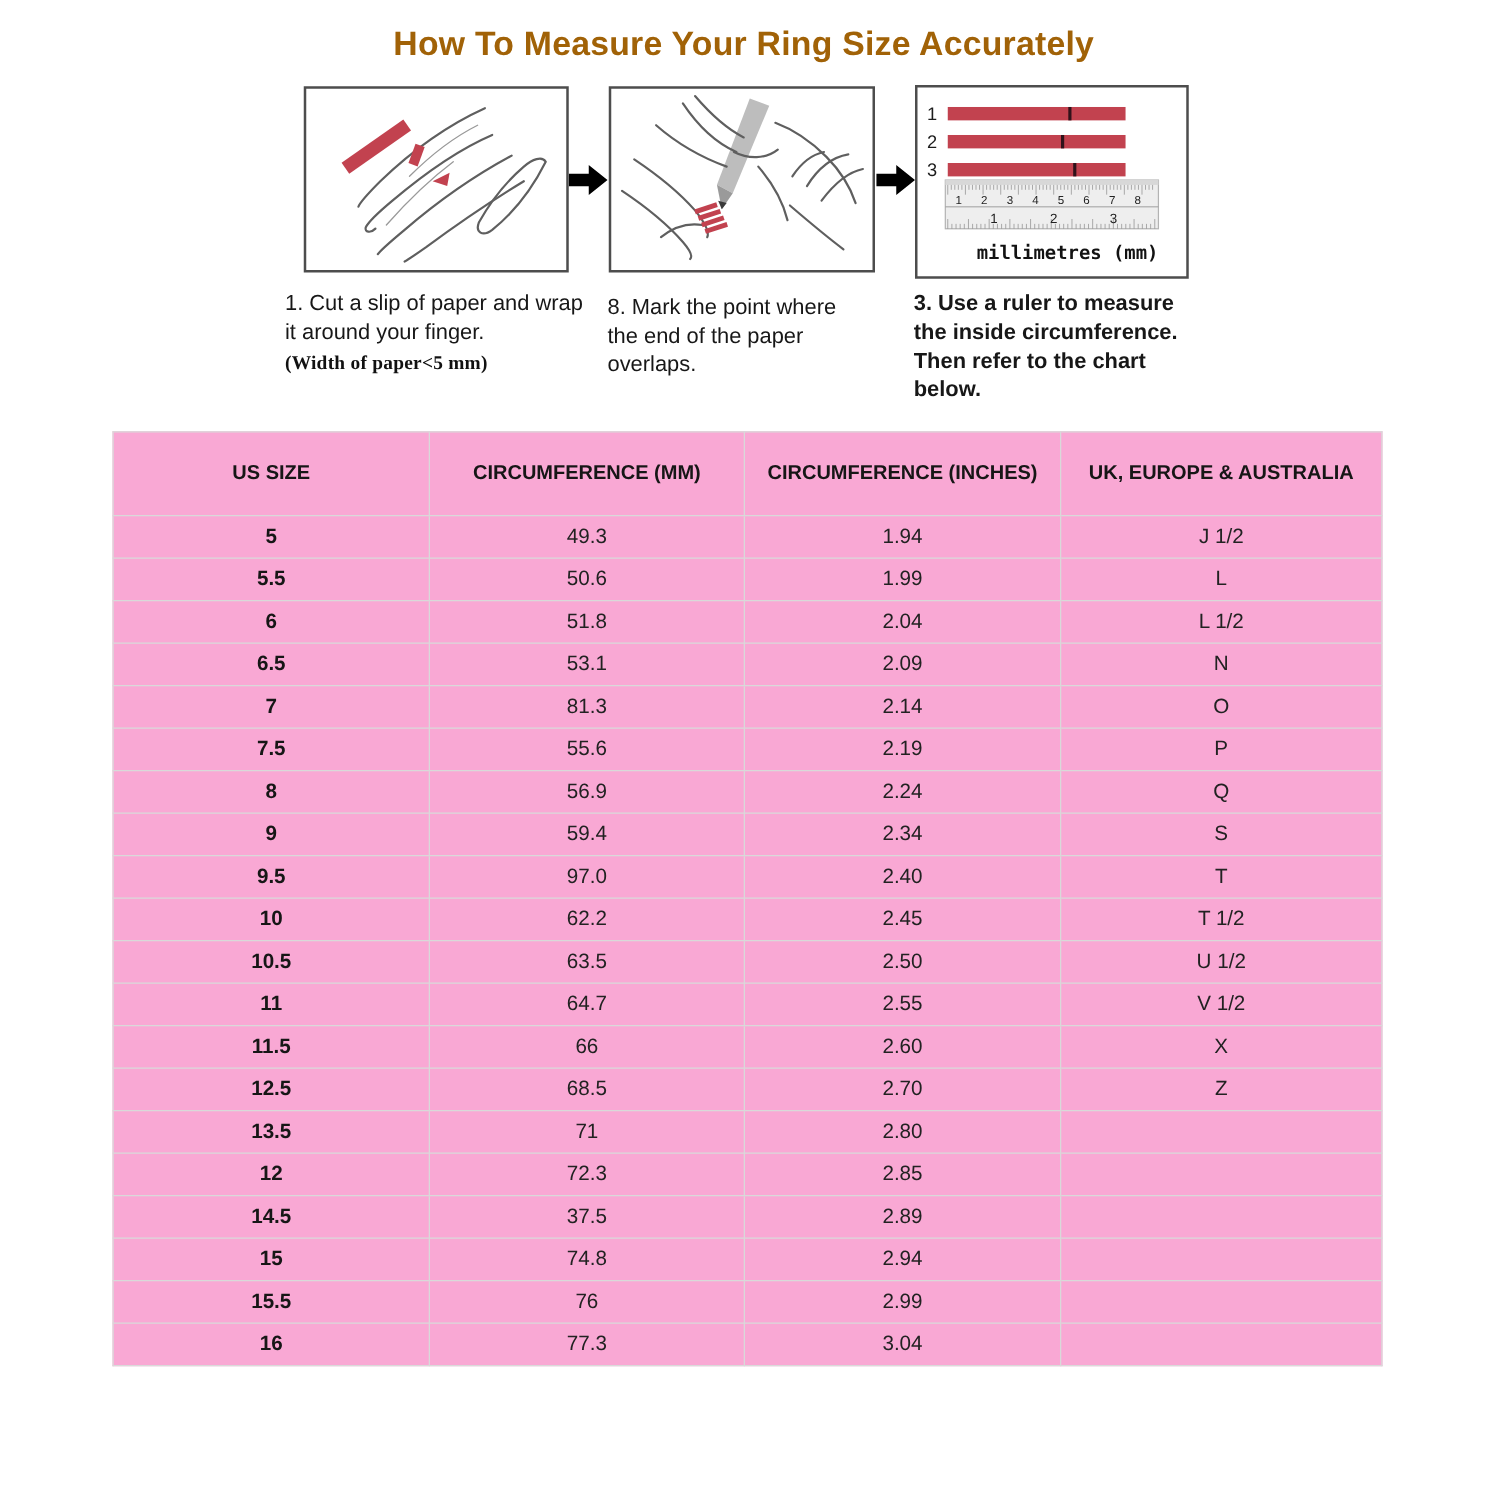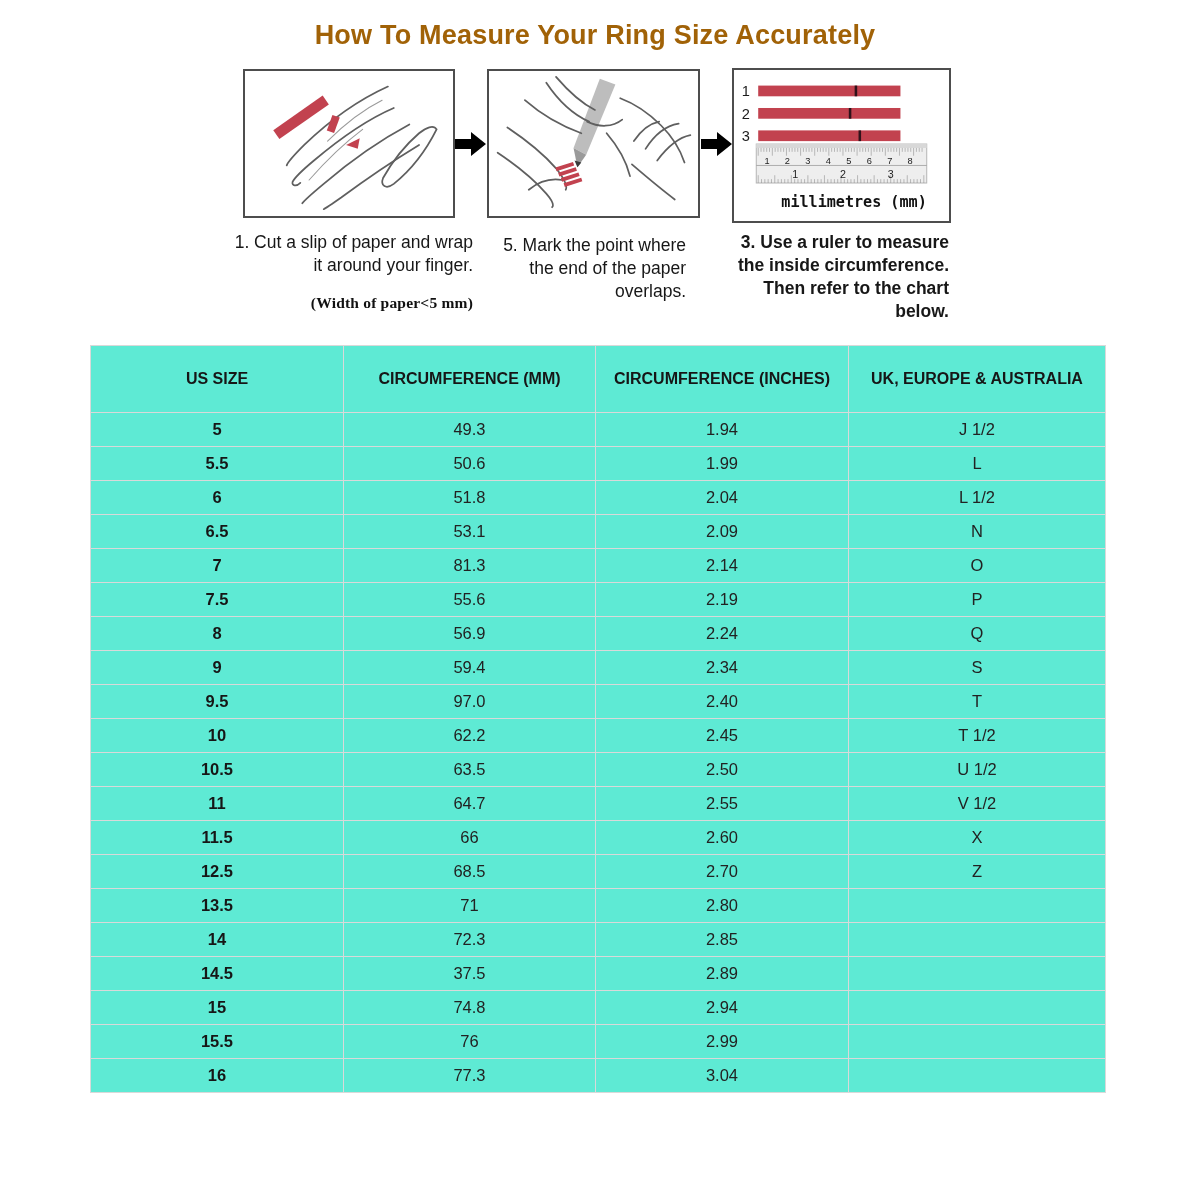--- a/index.html
+++ b/index.html
@@ -6,26 +6,26 @@
   body{width:1200px;height:1200px;position:relative;font-family:"Liberation Sans",sans-serif;color:#1f1f1f;overflow:hidden;}
   .stage{position:absolute;inset:0;}
   .title{position:absolute;top:20px;left:0;width:1190px;text-align:center;font-size:27px;font-weight:bold;color:#a16207;letter-spacing:.2px;}
   .panel{position:absolute;background:#fff;border:2px solid #4d4d4d;box-sizing:border-box;}
   #panel1{left:243px;top:69px;width:212px;height:149px;}
   #panel2{left:487px;top:69px;width:213px;height:149px;}
   #panel3{left:732px;top:68px;width:219px;height:155px;}
   .arrow{position:absolute;width:32px;height:26px;}
   #arrow1{left:455px;top:131px;}
   #arrow2{left:701px;top:131px;}
-  .caption{position:absolute;font-size:17.5px;line-height:1.32;color:#171717;text-align:right;}
+  .caption{position:absolute;font-size:17.5px;line-height:1.32;color:#171717;}
   #cap1{left:228px;top:231px;width:245px;}
   #cap2{left:486px;top:234px;width:200px;}
   #cap3{left:731px;top:231px;width:218px;font-weight:bold;}
-  .note{font-family:"Liberation Serif",serif;font-weight:bold;font-size:15.5px;margin-top:16px;letter-spacing:.2px;color:#111;}
-  table.ring{position:absolute;left:90px;top:345px;width:1015px;border-collapse:collapse;table-layout:fixed;background:#5eead4;}
+  .note{font-family:"Liberation Serif",serif;font-weight:bold;font-size:15.5px;margin-top:4px;letter-spacing:.2px;color:#111;}
+  table.ring{position:absolute;left:90px;top:345px;width:1015px;border-collapse:collapse;table-layout:fixed;background:#f9a8d4;}
   table.ring th,table.ring td{border:1px solid #d9d9d9;text-align:center;vertical-align:middle;padding:0;overflow:hidden;}
   table.ring th{height:66px;font-size:16px;font-weight:bold;line-height:1.6;color:#161616;}
   table.ring td{height:33px;font-size:16.5px;font-weight:normal;color:#222;}
   table.ring td.b{font-weight:bold;color:#161616;}
   .sketch{position:absolute;inset:0;width:100%;height:100%;}
   svg text{font-family:"Liberation Sans",sans-serif;}
   .mmlabel{font-family:"DejaVu Sans Mono",monospace;font-weight:bold;}
 </style>
 </head>
 <body>
@@ -235,21 +235,21 @@
         </g>
       <text class="mmlabel" x="197" y="141" text-anchor="end" font-size="15.5" fill="#121212">millimetres (mm)</text>
     </svg>
   </div>
 
   <div class="caption" id="cap1">
     <div>1. Cut a slip of paper and wrap it around your finger.</div>
     <div class="note">(Width of paper&lt;5 mm)</div>
   </div>
   <div class="caption" id="cap2">
-    <div>5. Mark the point where the end of the paper overlaps.</div>
+    <div>8. Mark the point where the end of the paper overlaps.</div>
   </div>
   <div class="caption" id="cap3">
     <div>3. Use a ruler to measure the inside circumference. Then refer to the chart below.</div>
   </div>
 
   <table class="ring">
     <colgroup>
       <col style="width:253px">
         <col style="width:252px">
         <col style="width:253px">
@@ -348,21 +348,21 @@
           <td>2.70</td>
           <td>Z</td>
         </tr>
         <tr>
           <td class="b">13.5</td>
           <td>71</td>
           <td>2.80</td>
           <td></td>
         </tr>
         <tr>
-          <td class="b">14</td>
+          <td class="b">12</td>
           <td>72.3</td>
           <td>2.85</td>
           <td></td>
         </tr>
         <tr>
           <td class="b">14.5</td>
           <td>37.5</td>
           <td>2.89</td>
           <td></td>
         </tr>

